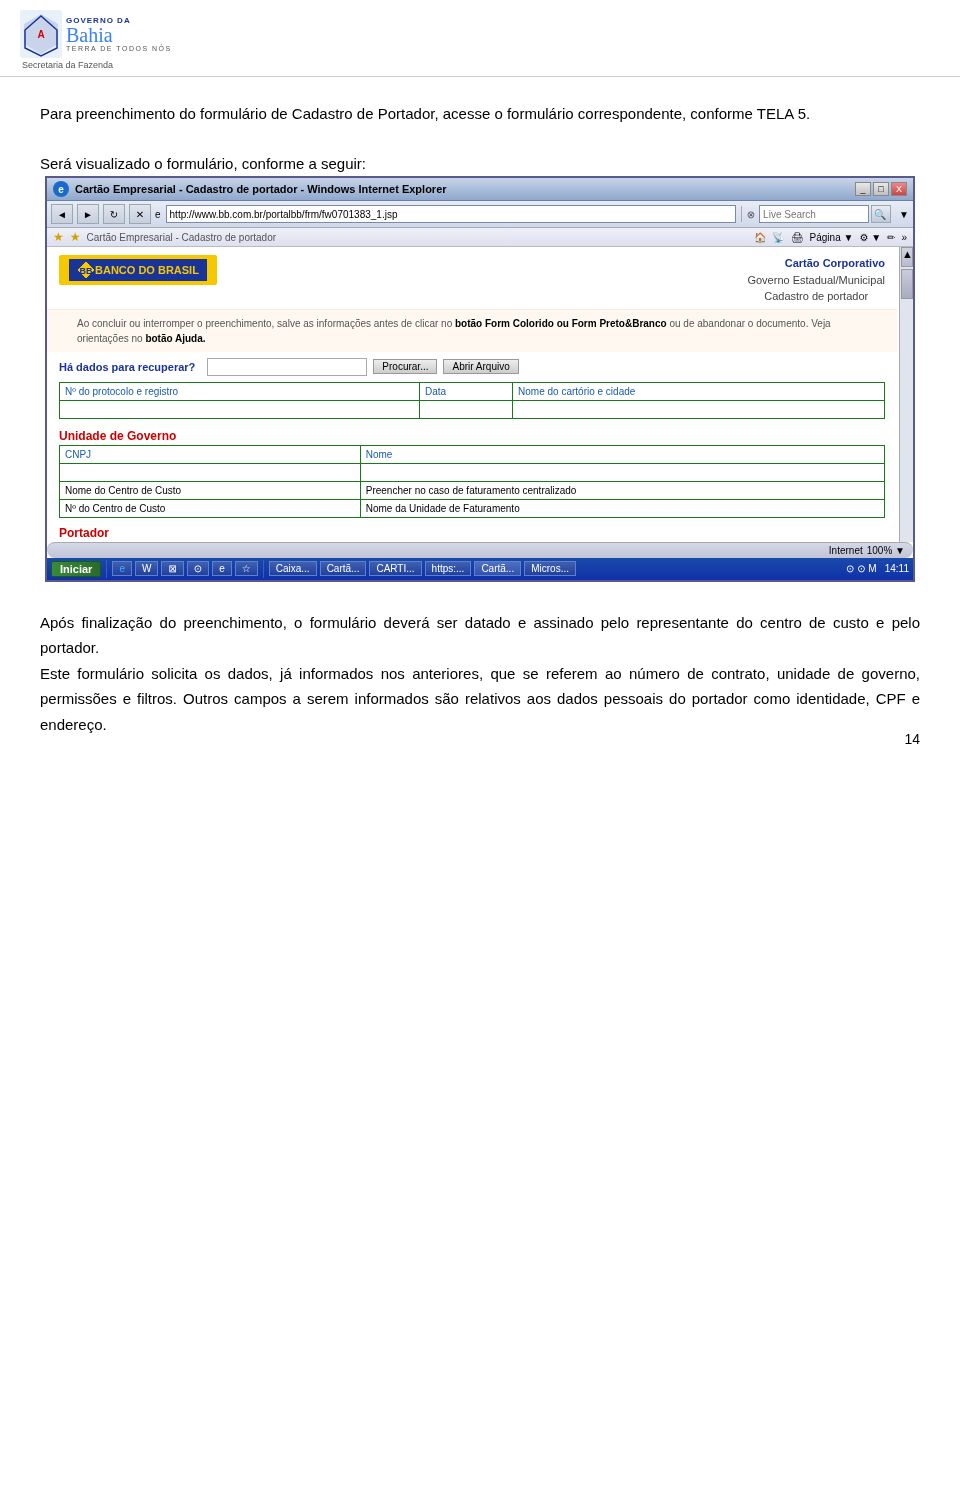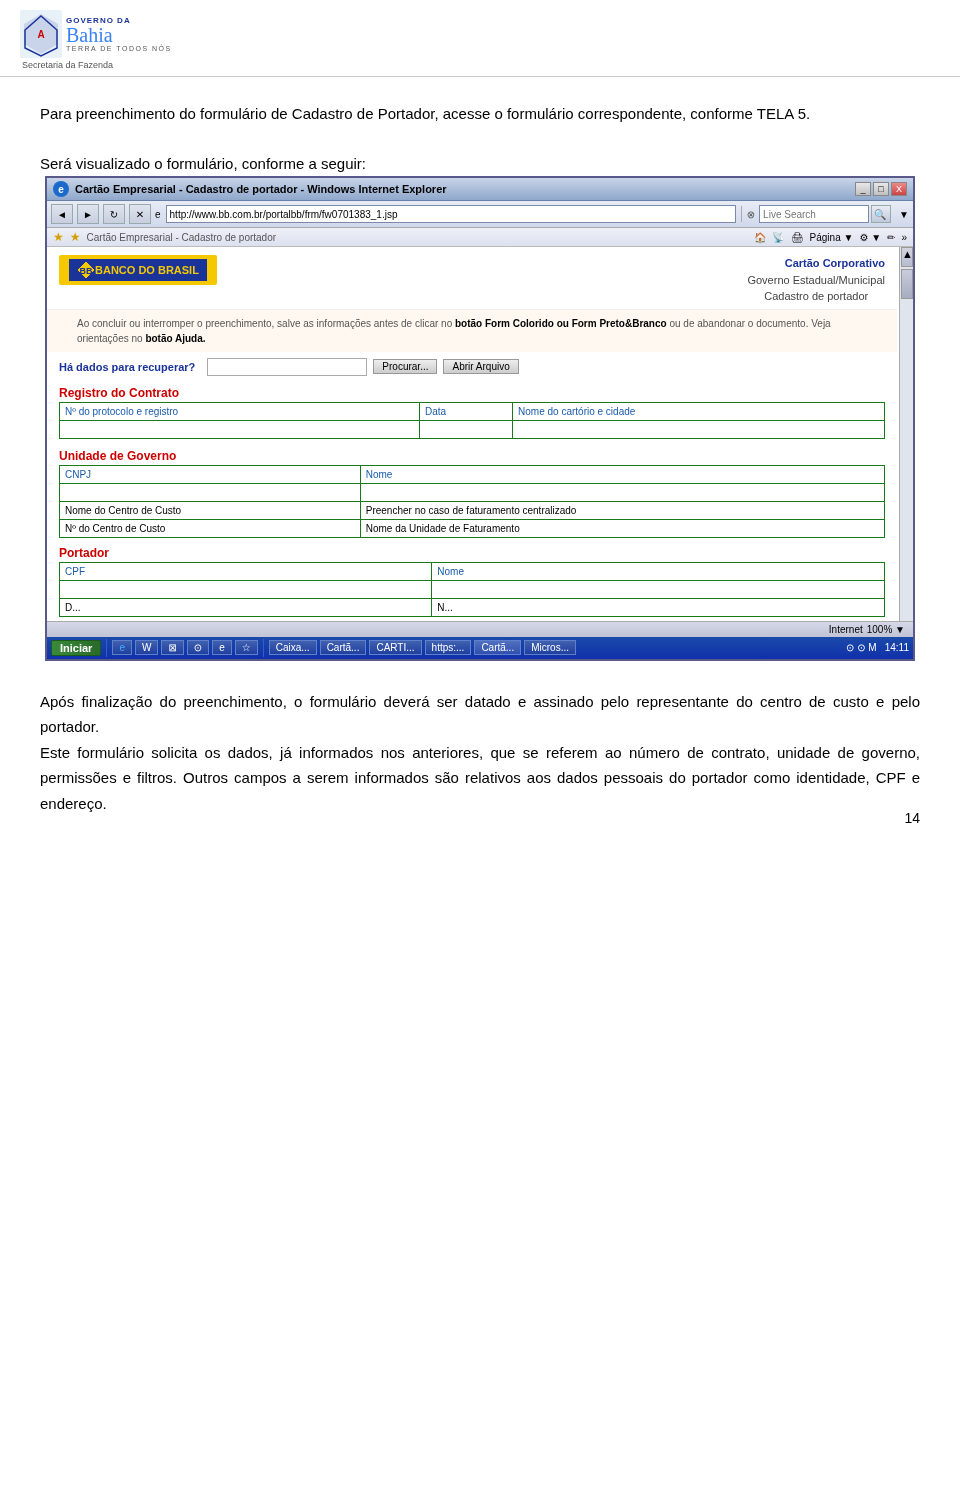--- a/index.html
+++ b/index.html
@@ -317,20 +317,21 @@
 
     
     .browser-statusbar {
       background: linear-gradient(to bottom, #d4d8e8, #c0c4d4);
       border-top: 1px solid #aaa;
       padding: 2px 8px;
       font-size: 10px;
       display: flex;
       align-items: center;
       justify-content: space-between;
+      border-radius: 8px;
     }
     .taskbar {
       background: linear-gradient(to bottom, #1a4aaa, #1030aa);
       padding: 2px 4px;
       display: flex;
       align-items: center;
       gap: 3px;
       font-size: 10px;
       color: #fff;
     }
@@ -514,21 +515,20 @@
             <strong>botão Ajuda.</strong>
           </div>
 
           <div class="bb-recover">
             <span class="bb-recover-label">Há dados para recuperar?</span>
             <input class="bb-recover-input" style="">
             <button class="bb-recover-btn">Procurar...</button>
             <button class="bb-recover-btn">Abrir Arquivo</button>
           </div>
 
-          <div class="bb-section-title">Registro do Contrato</div>
           <table class="bb-table">
             <tbody>
                 <tr>
               <th>Nº do protocolo e registro</th>
               <th>Data</th>
               <th>Nome do cartório e cidade</th>
             </tr>
             <tr>
               <td>&nbsp;</td>
               <td>&nbsp;</td>
@@ -553,36 +553,20 @@
               <td>Preencher no caso de faturamento centralizado</td>
             </tr>
             <tr>
               <td>Nº do Centro de Custo</td>
               <td>Nome da Unidade de Faturamento</td>
             </tr>
           </tbody>
             </table>
 
           <div class="bb-section3">Portador</div>
-          <table class="bb-table3">
-            <tbody>
-                <tr>
-              <th>CPF</th>
-              <th>Nome</th>
-            </tr>
-            <tr>
-              <td>&nbsp;</td>
-              <td>&nbsp;</td>
-            </tr>
-            <tr>
-              <td>D...</td>
-              <td>N...</td>
-            </tr>
-          </tbody>
-            </table>
 
         </div>
       </div>
 
       <div class="browser-statusbar">
         <span></span>
         <div style="display:flex;align-items:center;gap:4px;">
           <span>Internet</span>
           <span>100% ▼</span>
         </div>

